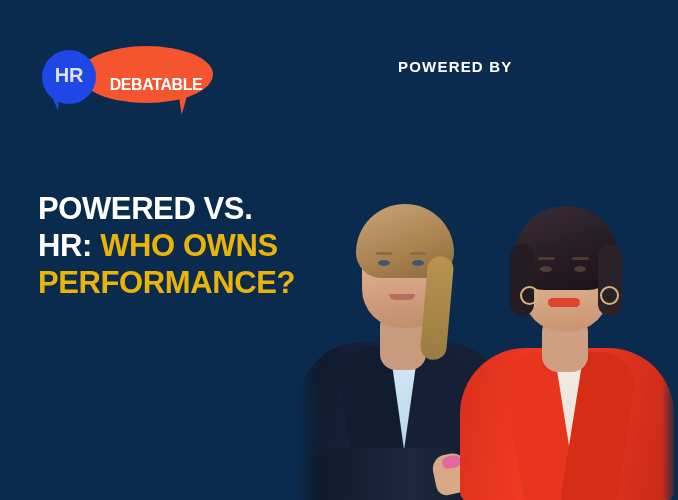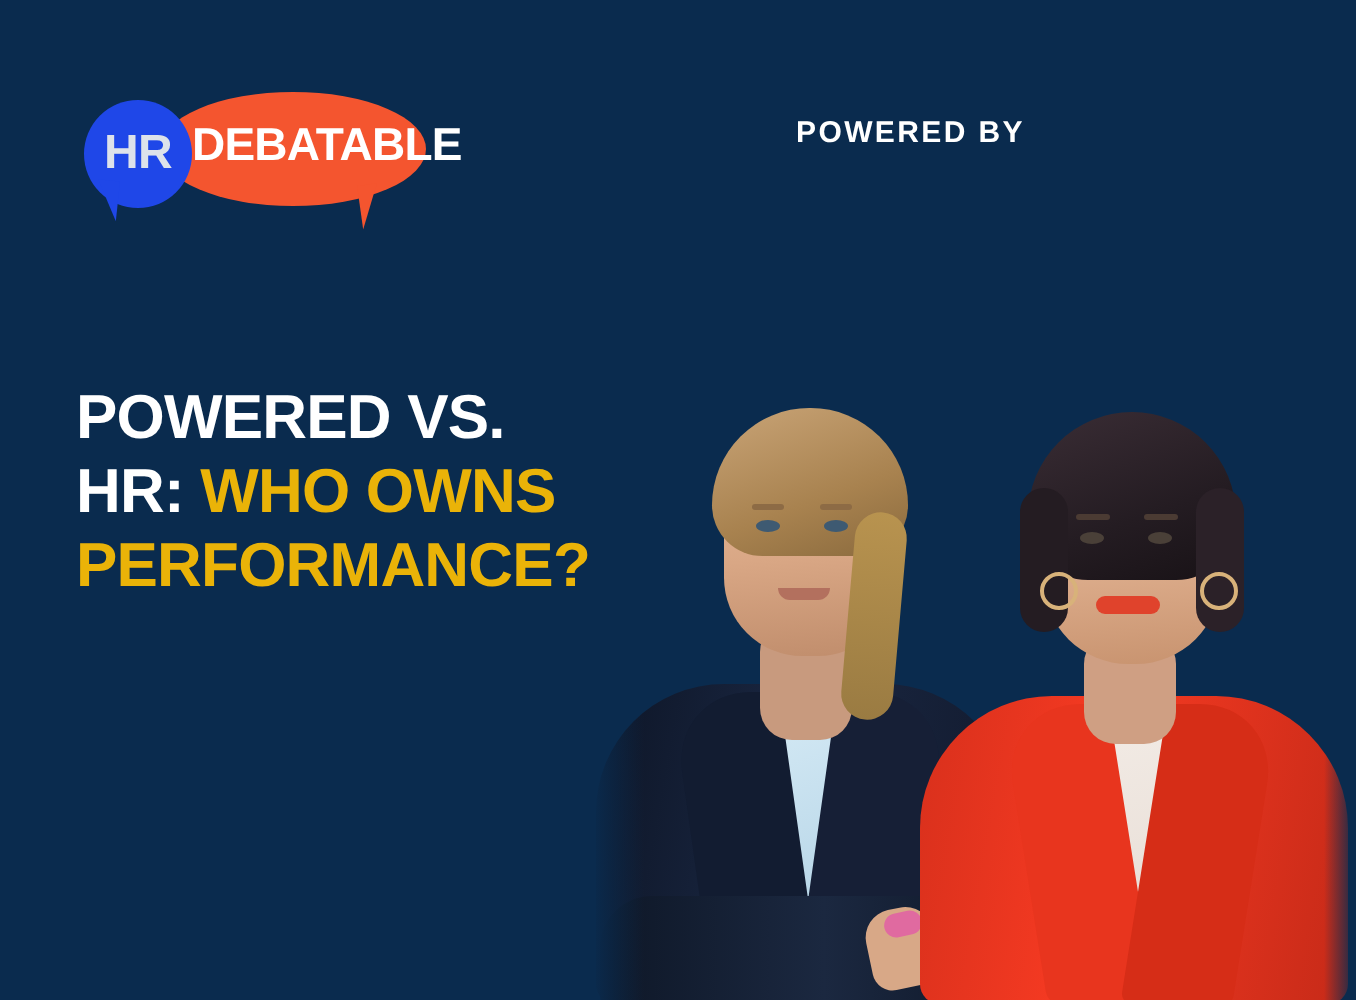--- a/index.html
+++ b/index.html
@@ -42,25 +42,25 @@
     width: 0;
     height: 0;
     border-left: 10px solid #f4552f;
     border-right: 3px solid transparent;
     border-bottom: 22px solid transparent;
     transform: rotate(-8deg);
   }
   .bubble-orange-label {
     position: absolute;
     left: 58px;
-    top: 17px;
+    top: 33px;
     width: 120px;
     text-align: center;
     color: #ffffff;
-    font-size: 23px;
+    font-size: 16px;
     font-weight: bold;
     letter-spacing: -0.4px;
     line-height: 1;
   }
   .bubble-blue {
     position: absolute;
     left: 4px;
     top: 6px;
     width: 54px;
     height: 54px;
@@ -78,21 +78,21 @@
     border-bottom: 20px solid transparent;
     transform: rotate(6deg);
   }
   .bubble-blue-label {
     position: absolute;
     left: 4px;
     top: 21px;
     width: 54px;
     text-align: center;
     color: #dde2ea;
-    font-size: 24px;
+    font-size: 20px;
     font-weight: bold;
     letter-spacing: -0.3px;
     line-height: 1;
   }
 
   .powered {
     position: absolute;
     left: 398px;
     top: 58px;
     display: flex;

